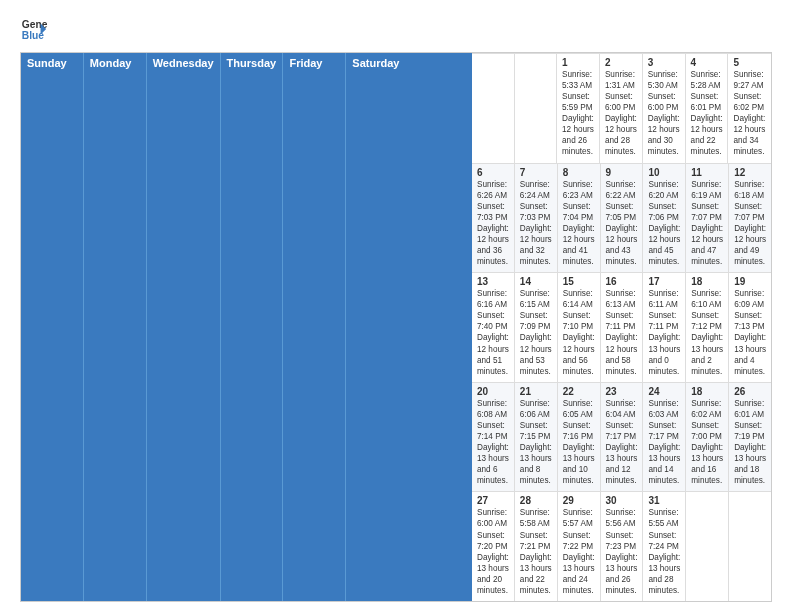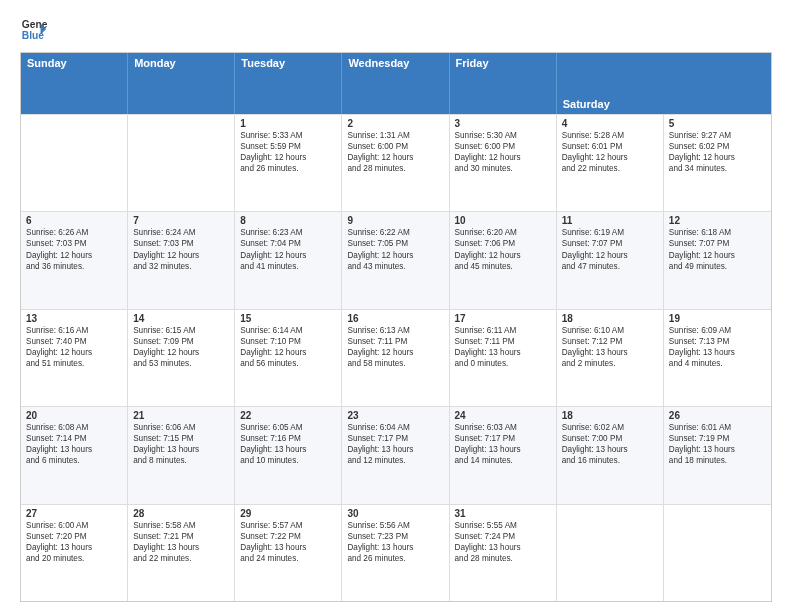--- a/index.html
+++ b/index.html
@@ -40,37 +40,36 @@
       color: #333;
       font-weight: normal;
     }
     .subtitle {
       font-size: 14px;
       color: #555;
     }
     .calendar {
       flex: 1;
       display: flex;
-      flex-direction: column;
       border: 1px solid #ccc;
     }
     .cal-header-row {
       display: grid;
       grid-template-columns: repeat(7, 1fr);
       background: #3a7abf;
     }
     .cal-header-cell {
       color: #fff;
       font-size: 11px;
       font-weight: bold;
       padding: 4px 6px;
       border-right: 1px solid #5a9ad4;
       text-align: left;
     }
-    .cal-header-cell:last-child { border-right: none; margin-top: 41px; }
+    .cal-header-cell:last-child { border-right: none; }
     .cal-body {
       flex: 1;
       display: flex;
       flex-direction: column;
     }
     .cal-row {
       display: grid;
       grid-template-columns: repeat(7, 1fr);
       flex: 1;
       border-top: 1px solid #ddd;
@@ -117,22 +116,22 @@
     <div class="title-block">
       <div class="month-title"></div>
       <div class="subtitle"></div>
     </div>
   </div>
 
   <div class="calendar">
     <div class="cal-header-row">
     <div class="cal-header-cell">Sunday</div>
         <div class="cal-header-cell">Monday</div>
-        <div class="cal-header-cell">Tuesday</div>
         <div class="cal-header-cell">Wednesday</div>
+        <div class="cal-header-cell">Thursday</div>
         <div class="cal-header-cell">Friday</div>
         <div class="cal-header-cell">Saturday</div>
       </div>
     <div class="cal-body">
     <div class="cal-row">
           <div class="cal-cell empty"></div>
           <div class="cal-cell empty"></div>
           <div class="cal-cell">
             <span class="day-num">1</span>
             <span class="cell-line">Sunrise: 5:33 AM</span>

